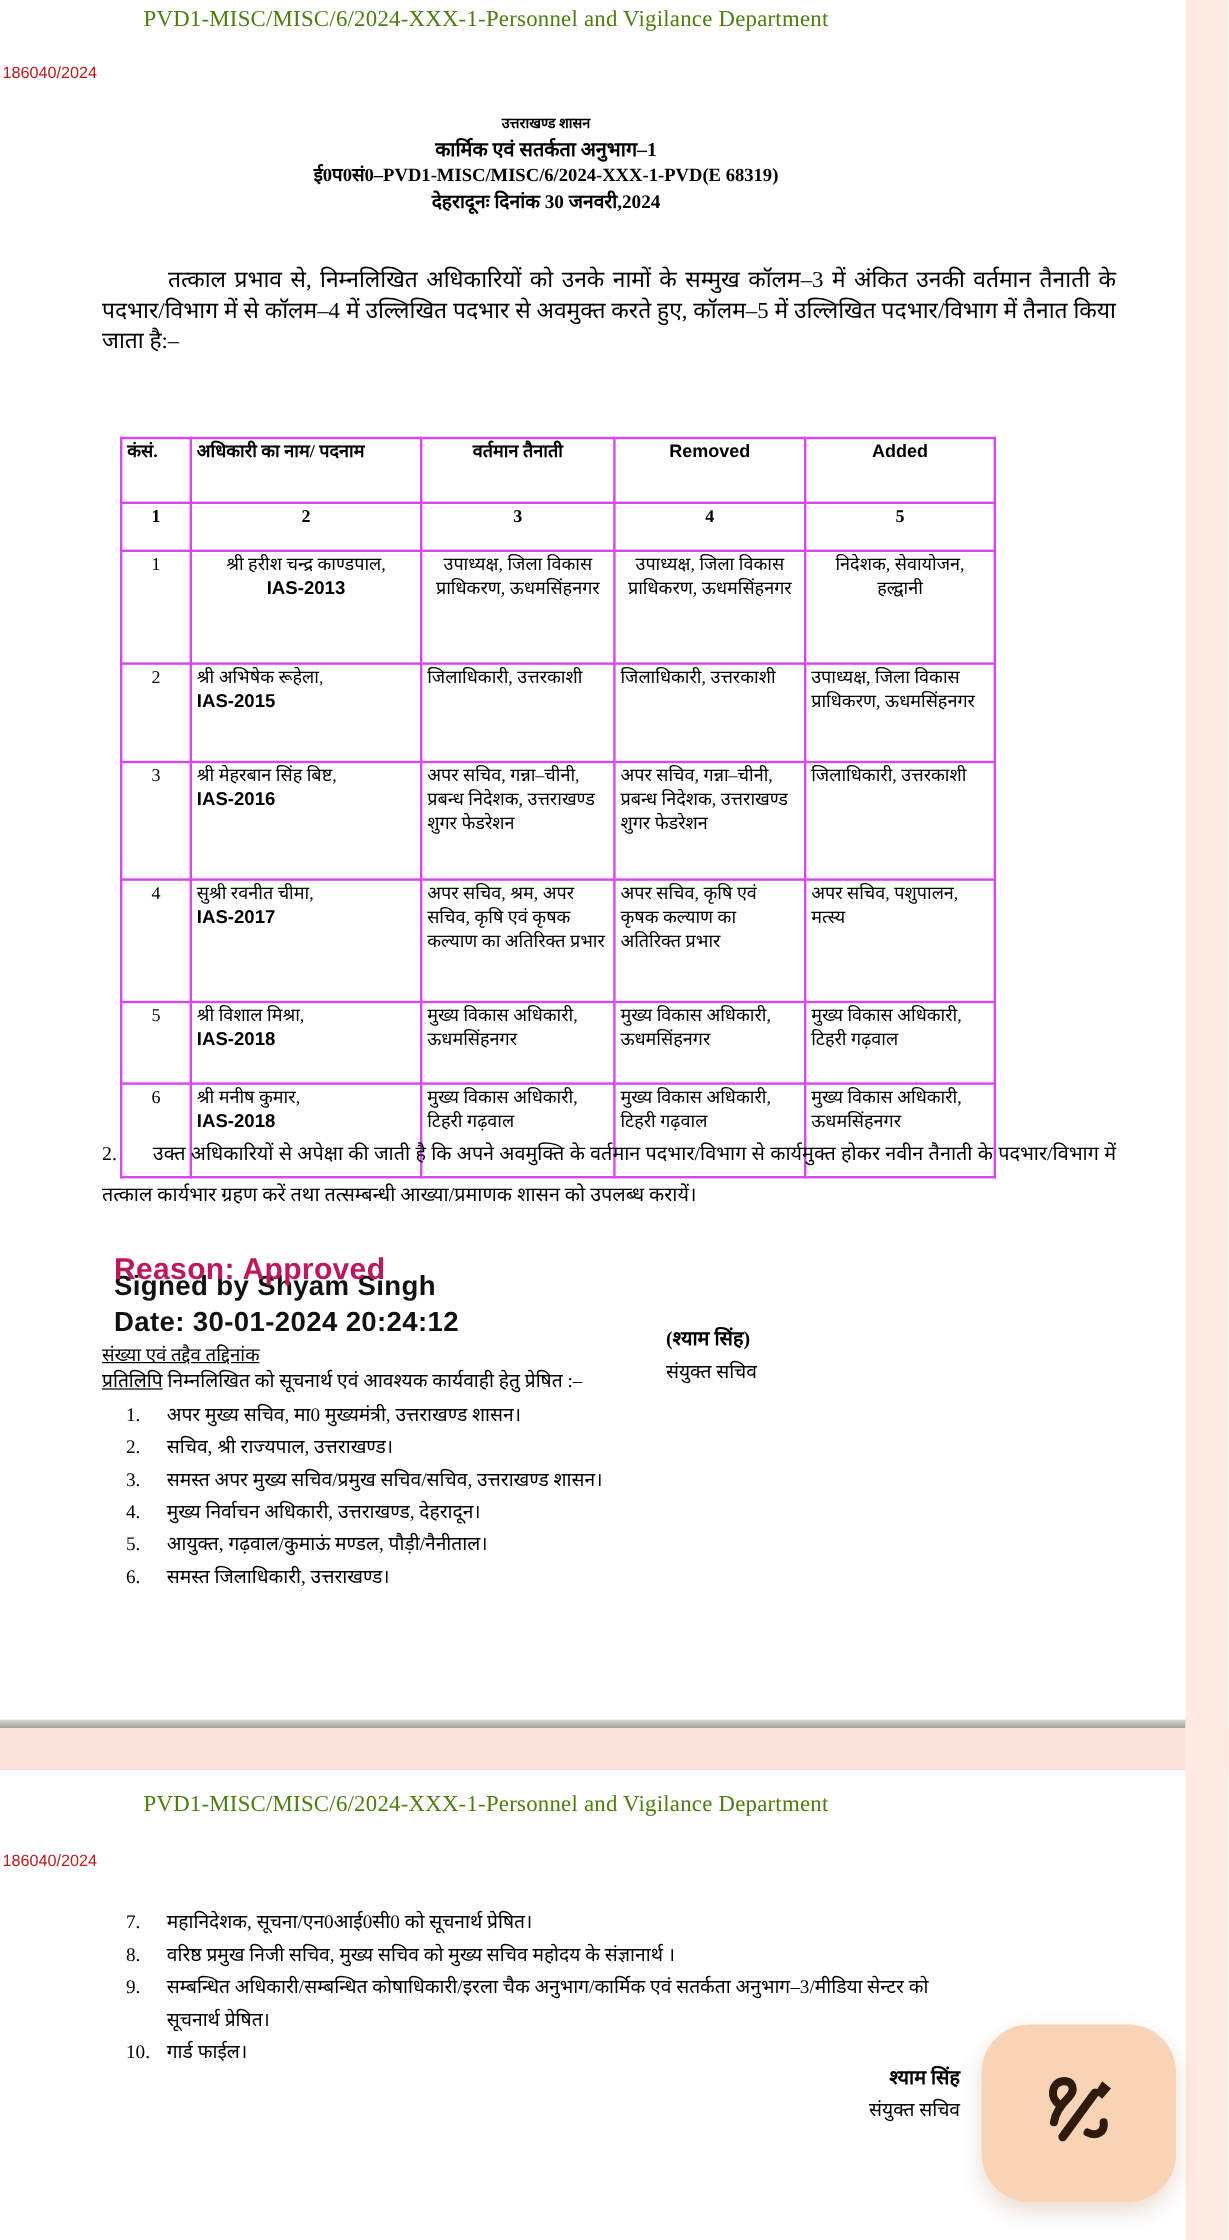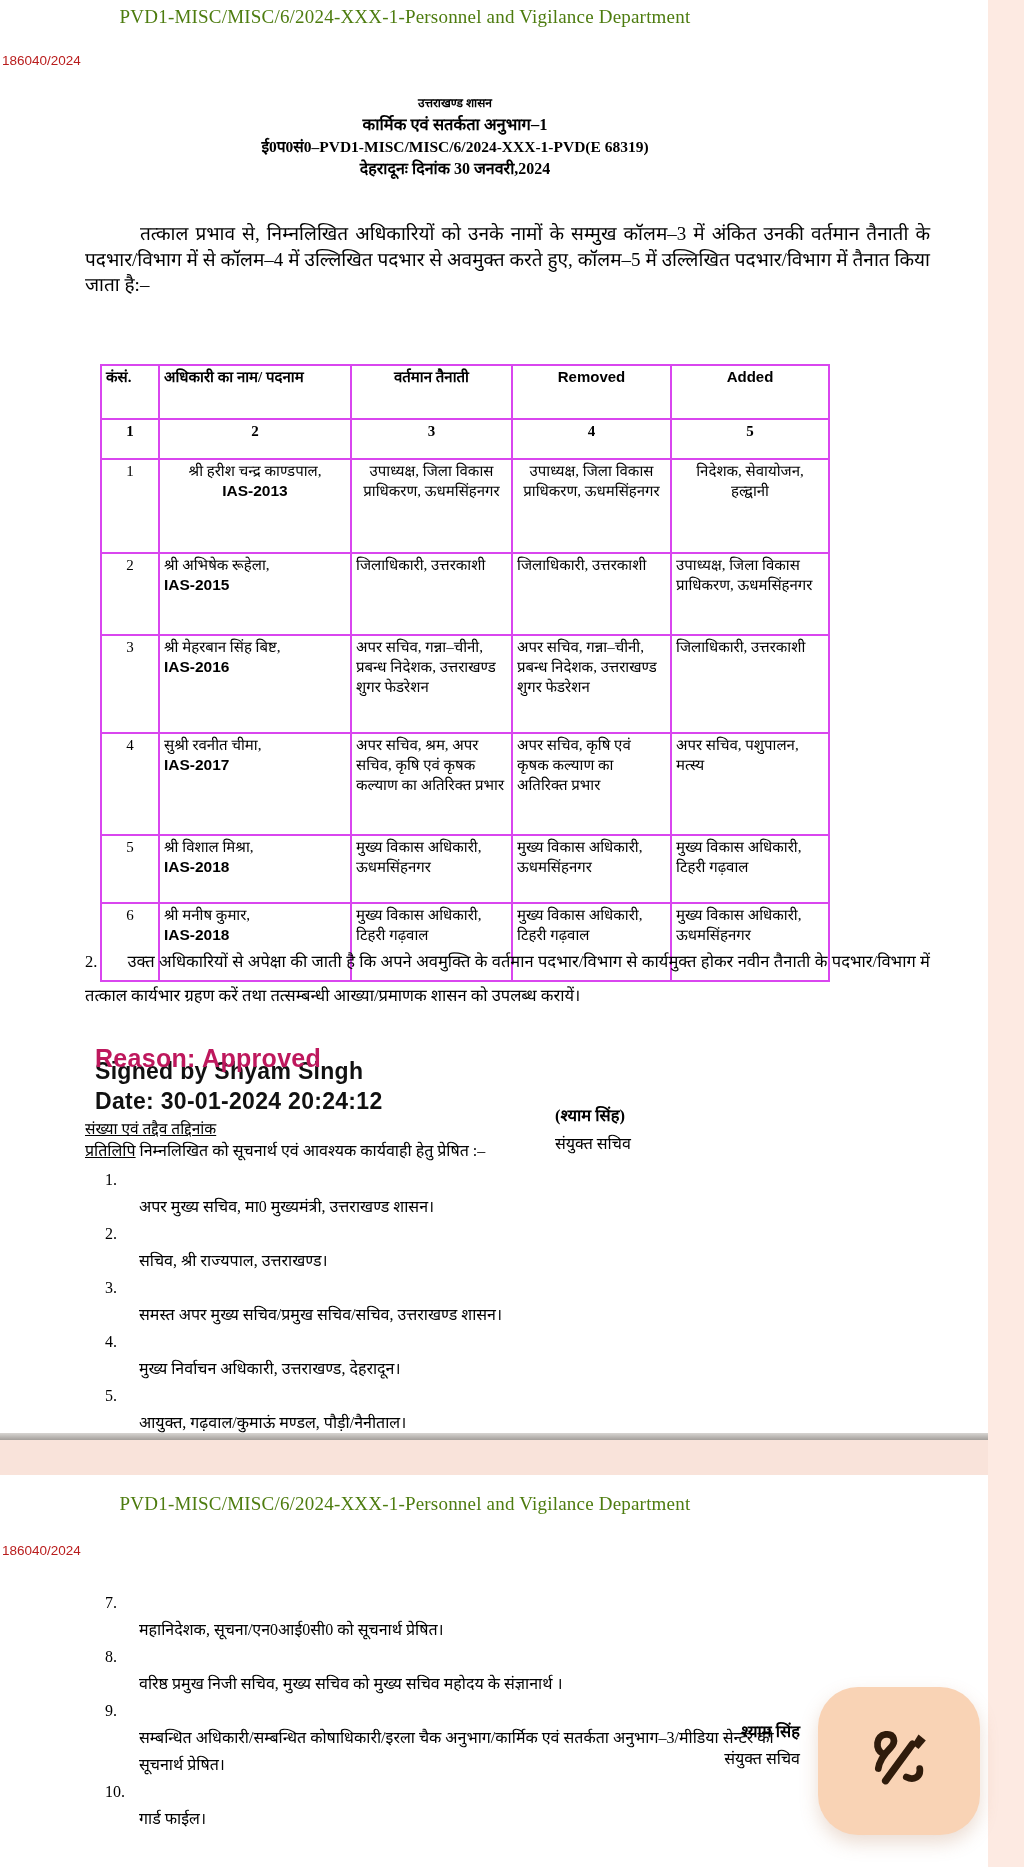--- a/index.html
+++ b/index.html
@@ -61,21 +61,21 @@
     font-weight:bold;font-size:25px;letter-spacing:.3px;color:#be185d;}
 
   .copy-heading{position:absolute;top:1139px;left:85px;font-size:16px;}
   .copy-heading .lbl{text-decoration:underline;}
 
   .copy-list{position:absolute;left:85px;list-style:none;margin:0;padding:0;}
   .p1-list{top:1166px;width:845px;}
   .p2-list{top:114px;width:715px;}
   .copy-list li{display:flex;line-height:27px;font-size:16px;}
   .copy-list .cnum{flex:0 0 34px;margin-left:20px;}
-  .copy-list .ctext{flex:1;margin-top:27px;}
+  .copy-list .ctext{flex:1;}
 
   .sign2{position:absolute;top:243px;left:560px;width:240px;text-align:right;line-height:27px;}
   .sign2 .sname{font-weight:bold;font-size:16.5px;}
   .sign2 .sdesig{font-size:16px;}
 
   .fab{position:absolute;left:818px;top:1687px;width:162px;height:148px;border-radius:40px;
     background:#f9d3b5;border:none;display:flex;align-items:center;justify-content:center;
     z-index:6;box-shadow:0 8px 18px rgba(180,120,80,.25);cursor:pointer;}
 </style>
 </head>

